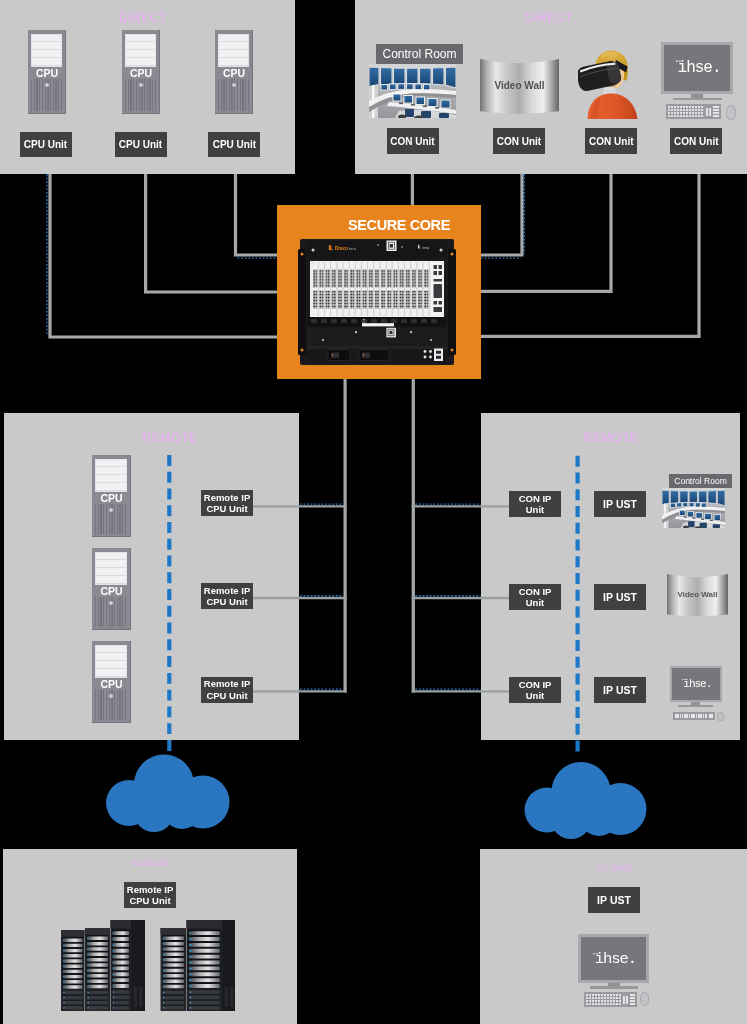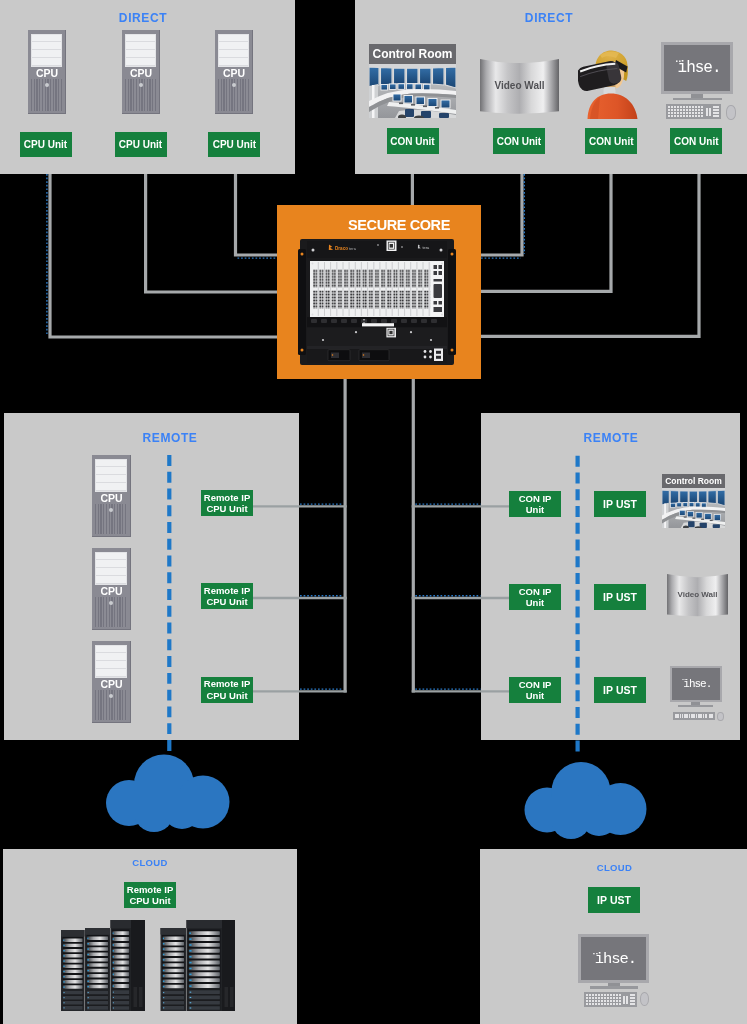--- a/index.html
+++ b/index.html
@@ -1,41 +1,41 @@
 <!DOCTYPE html>
 <html><head>
 <meta charset="utf-8">
 <style>
 html,body{margin:0;padding:0}
 body{width:747px;height:1024px;background:#000;position:relative;overflow:hidden;
      font-family:"Liberation Sans",sans-serif;}
 .abs{position:absolute}
 .panel{position:absolute;background:#c9c9c9;z-index:1}
-.ptitle{position:absolute;z-index:3;font-weight:bold;color:#3b82f6;letter-spacing:.6px;
+.ptitle{position:absolute;z-index:3;font-weight:normal;color:#f0abfc;letter-spacing:.6px;
         white-space:nowrap;transform:translateX(-50%)}
-.ub{position:absolute;z-index:3;background:#15803d;color:#fff;font-weight:bold;
+.ub{position:absolute;z-index:3;background:#404040;color:#fff;font-weight:bold;
     text-align:center;display:flex;align-items:center;justify-content:center}
 svg.lay{position:absolute;z-index:2;left:0;top:0}
 .tw{position:absolute;z-index:3;background:#8a8a93;box-shadow:inset -1px -1px 0 #74747e}
 .twp{position:absolute;left:3px;top:4px;right:4px;height:33px;
      background:repeating-linear-gradient(#f0f1f3 0 7px,#dadbdf 7px 8px);
      box-shadow:inset 0 0 0 1px #e3e4e7}
 .twt{position:absolute;top:37px;left:0;width:100%;text-align:center;font-weight:bold;
      color:#fff;font-size:10.5px}
 .tws{position:absolute;left:3px;top:49px;right:4px;bottom:3px;
      background:repeating-linear-gradient(90deg,#757580 0 1.3px,#8b8b94 1.3px 2.7px)}
 .twd{position:absolute;width:4px;height:4px;border-radius:50%;background:#c9cbcf;
      left:50%;top:53px;margin-left:-2.5px;z-index:4}
 .mon{position:absolute;z-index:3;background:#a8a8ac}
 .scr{position:absolute;left:3px;top:3px;right:3px;bottom:3px;background:#76767b;
      display:flex;align-items:center;justify-content:center}
 .ihse{color:#fff;font-family:"Liberation Mono",monospace;font-weight:normal;white-space:nowrap;letter-spacing:-1px}
 .kb{position:absolute;z-index:3;background:#999a9e}
 .mouse{position:absolute;z-index:3;background:#c3c3c7;border:1px solid #a9a9ad;border-radius:45%}
-.band{position:absolute;left:0;top:0;width:100%;background:#69696d;color:#fff;font-weight:bold;
+.band{position:absolute;left:7px;top:0;width:100%;background:#69696d;color:#fff;font-weight:normal;
       display:flex;align-items:center;justify-content:center}
 </style>
 </head>
 <body>
 
 <div class="panel" style="left:0;top:0;width:295px;height:174px"></div>
 <div class="panel" style="left:355px;top:0;width:392px;height:174px"></div>
 <div class="panel" style="left:4px;top:413px;width:295px;height:327px"></div>
 <div class="panel" style="left:481px;top:413px;width:259px;height:327px"></div>
 <div class="panel" style="left:3px;top:849px;width:294px;height:175px"></div>

